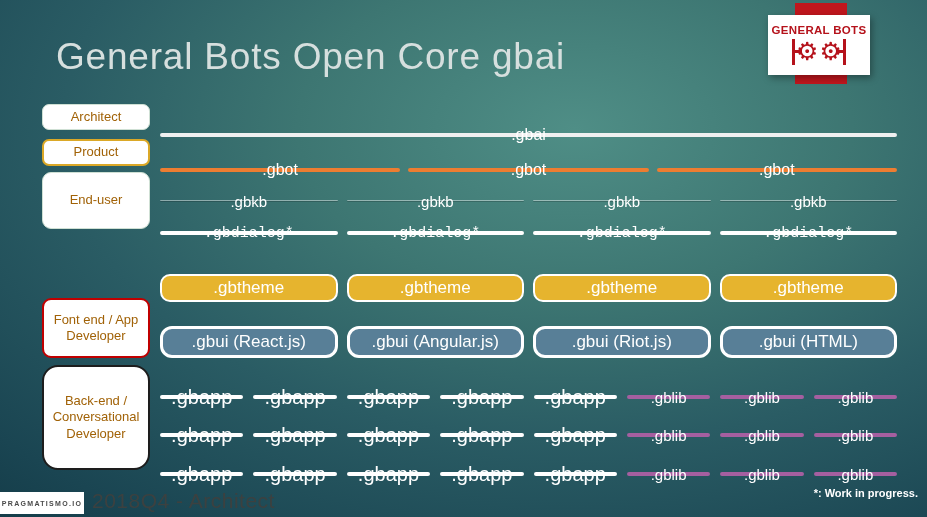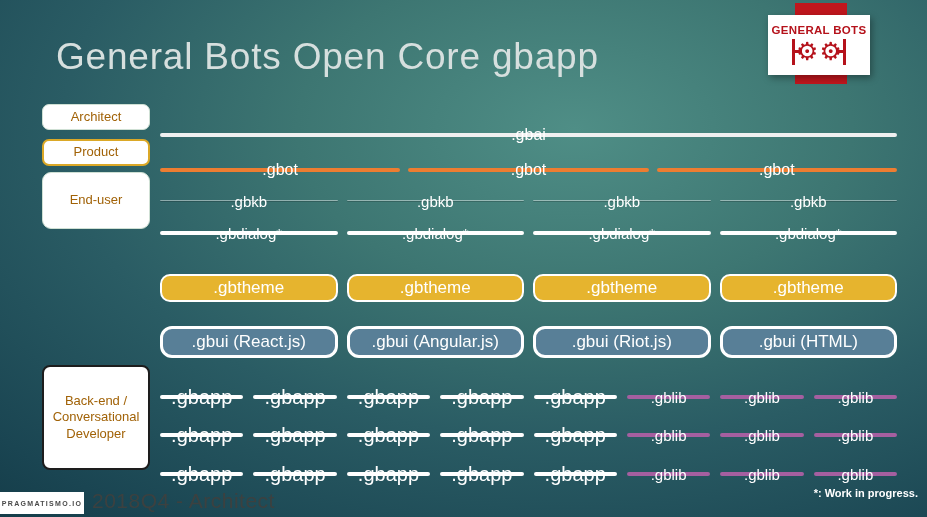--- a/index.html
+++ b/index.html
@@ -37,32 +37,32 @@
     position:absolute; left:42px; width:108px; background:#fff;
     display:flex; align-items:center; justify-content:center; text-align:center;
     color:#a16207; font-size:13px; line-height:1.25; border-radius:7px;
     box-sizing:border-box; padding:2px 7px;
   }
   #lbl-architect { top:104px; height:26px; border:1px solid #cfe0d4; }
   #lbl-product   { top:139px; height:27px; border:2px solid #dba827; }
   #lbl-enduser   { top:172px; height:57px; border:1px solid #cfe0d4; border-radius:9px; }
   #lbl-designers { top:235px; height:56px; border:2px solid #a75ba0; border-radius:9px; }
   #lbl-frontend  { top:298px; height:60px; border:2px solid #c00000; border-radius:9px; }
-  #lbl-backend   { top:365px; height:105px; border:2px solid #1d1d1d; border-radius:8px; }
+  #lbl-backend   { top:365px; height:105px; border:2px solid #1d1d1d; border-radius:16px; }
 
   
   .grid-row { position:absolute; left:160px; width:737px; display:flex; gap:9px; box-sizing:border-box; }
   .grid-row > div {
     flex:1; display:flex; align-items:center; justify-content:center;
     box-sizing:border-box; color:#fff; white-space:nowrap;margin-top:28px;
   }
   #row-gbai    { top:105px; height:24px; }
   #row-gbot    { top:140px; height:25px; gap:8px; }
   #row-gbkb    { top:172px; height:16px; }
-  #row-gbdialog{ top:203px; height:26px; }
+  #row-gbdialog{ top:203px; height:26px;font-family:Liberation Mono, monospace; }
   #row-gbtheme { top:246px; height:56px; }
   #row-gbui    { top:298px; height:60px; }
   #row-app1    { top:367px; height:26px; gap:10px; }
   #row-app2    { top:405px; height:26px; gap:10px; }
   #row-app3    { top:444px; height:26px; gap:10px; }
 
   .gbai { background:#000; border:2px solid #f0f0f0; border-radius:8px; font-size:16px; }
   .gbot { background:#e9e8e8; border:2px solid #ed7d31; border-radius:6px; color:#111; font-size:16px; }
   .gbkb { background:linear-gradient(180deg,#8ac2a3,#72af90); border-radius:5px; font-size:15px;
           border-top:1px solid rgba(255,255,255,.45); border-bottom:1px solid rgba(0,0,0,.18); }
@@ -79,36 +79,37 @@
   }
   .watermark { font-size:7px; letter-spacing:1.3px; color:#4a4a4a; font-weight:bold; }
   .footer-text { position:absolute; left:92px; top:489px; font-size:21px; color:#3c4140; letter-spacing:.5px; }
   .footnote { position:absolute; right:9px; top:487px; font-size:11px; color:#fff; font-weight:600; }
 </style>
 </head>
 <body>
 
 <div class="canvas">
 
-  <div class="title">General Bots Open Core gbapp</div>
+  <div class="title">General Bots Open Core gbai</div>
 
   <div class="ribbon"></div>
   <div class="logo-card">
     <div class="brand">GENERAL BOTS</div>
     <div class="gears">
       <span class="gbar left"></span>
       <span class="gear">⚙</span>
       <span class="gear">⚙</span>
       <span class="gbar right"></span>
     </div>
   </div>
 
   <div class="label" id="lbl-architect">Architect</div>
   <div class="label" id="lbl-product">Product</div>
   <div class="label" id="lbl-enduser">End-user</div>
+  <div class="label" id="lbl-frontend">Font end / App Developer</div>
   <div class="label" id="lbl-backend">Back-end / Conversational Developer</div>
 
   <div class="grid-row" id="row-gbai">
     <div class="gbai">.gbai</div>
   </div>
 
   <div class="grid-row" id="row-gbot">
     <div class="gbot">.gbot</div>
     <div class="gbot">.gbot</div>
     <div class="gbot">.gbot</div>

